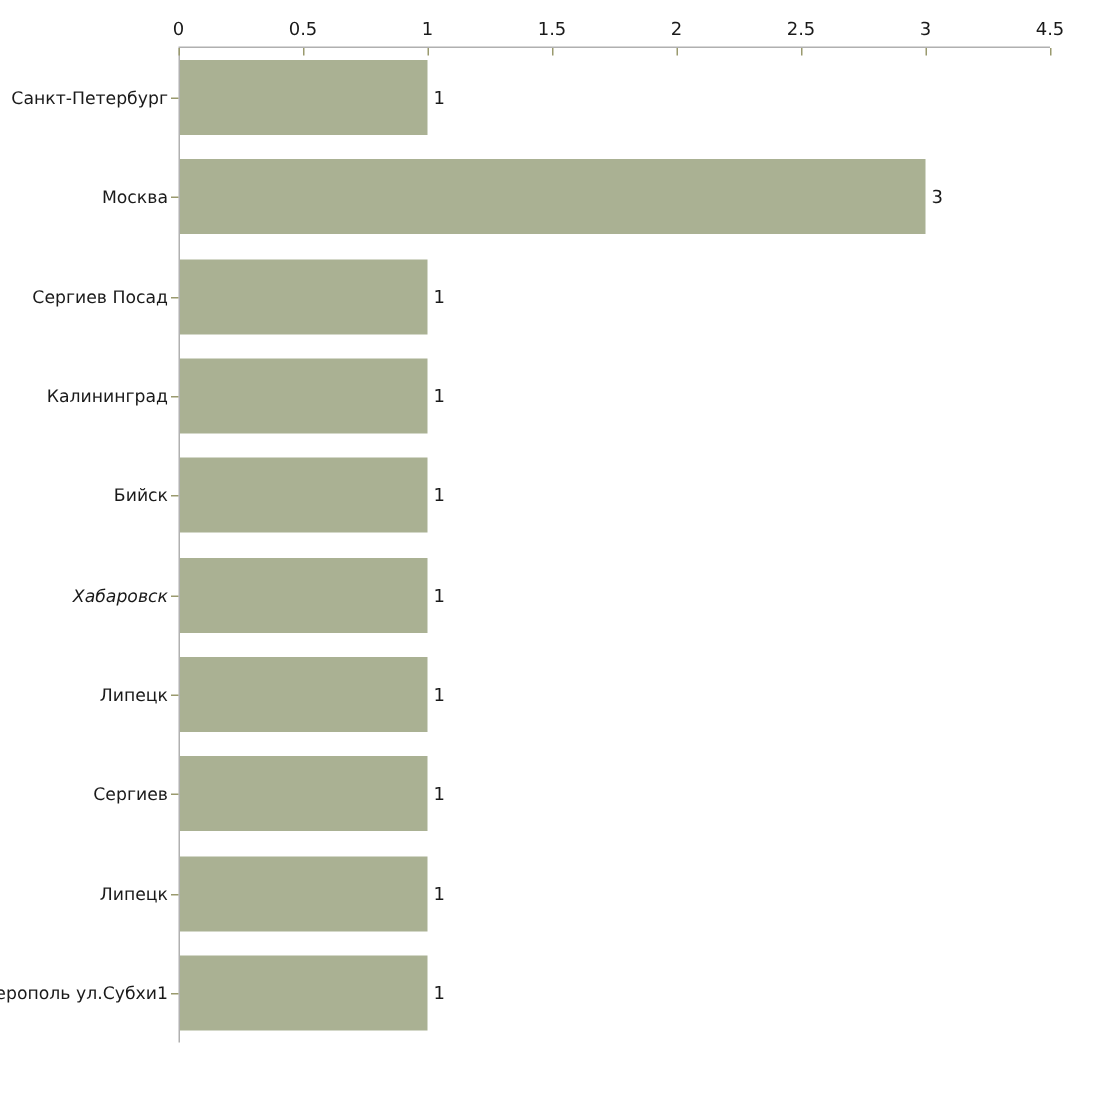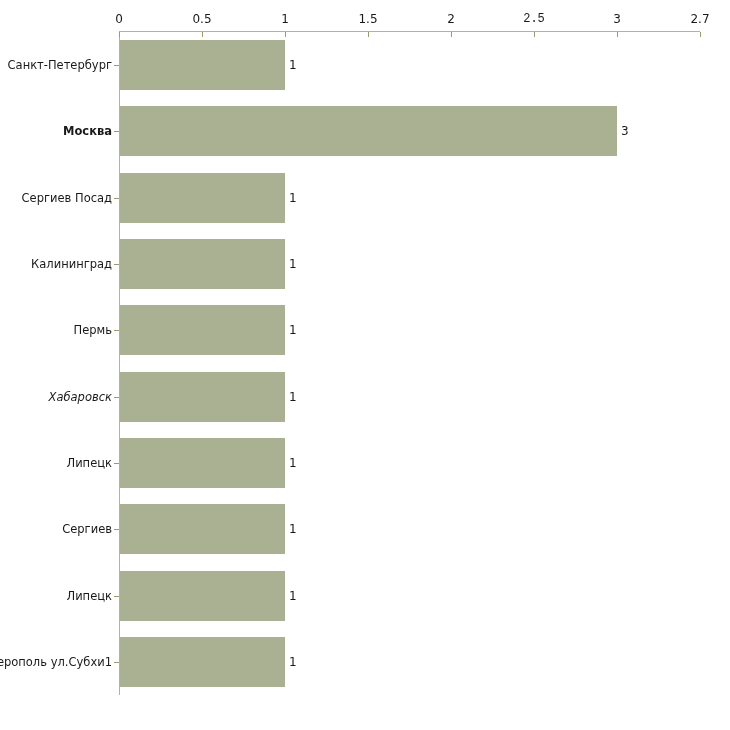--- a/index.html
+++ b/index.html
@@ -103,37 +103,37 @@
       <div class="x-tick-label" style="left: 119px;">0</div>
       <div class="x-tick" style="left: 202px;"></div>
       <div class="x-tick-label" style="left: 202px;">0.5</div>
       <div class="x-tick" style="left: 285px;"></div>
       <div class="x-tick-label" style="left: 285px;">1</div>
       <div class="x-tick" style="left: 368px;"></div>
       <div class="x-tick-label" style="left: 368px;">1.5</div>
       <div class="x-tick" style="left: 451px;"></div>
       <div class="x-tick-label" style="left: 451px;">2</div>
       <div class="x-tick" style="left: 534px;"></div>
-      <div class="x-tick-label" style="left: 534px; font-family: Liberation Mono, monospace;">2.5</div>
+      <div class="x-tick-label" style="left: 534px;">2.5</div>
       <div class="x-tick" style="left: 617px;"></div>
       <div class="x-tick-label" style="left: 617px;">3</div>
       <div class="x-tick" style="left: 700px;"></div>
-      <div class="x-tick-label" style="left: 700px;">2.7</div>
+      <div class="x-tick-label" style="left: 700px;">4.5</div>
     </div>
   <div id="yticks-layer">
       <div class="y-tick" style="top: 65px;"></div>
       <div class="y-tick-label" style="top: 65.15px;">Санкт-Петербург</div>
       <div class="y-tick" style="top: 131px;"></div>
-      <div class="y-tick-label" style="top: 131.45px; font-weight: bold;">Москва</div>
+      <div class="y-tick-label" style="top: 131.45px;">Москва</div>
       <div class="y-tick" style="top: 198px;"></div>
       <div class="y-tick-label" style="top: 197.75px;">Сергиев Посад</div>
       <div class="y-tick" style="top: 264px;"></div>
       <div class="y-tick-label" style="top: 264.05px;">Калининград</div>
       <div class="y-tick" style="top: 330px;"></div>
-      <div class="y-tick-label" style="top: 330.35px;">Пермь</div>
+      <div class="y-tick-label" style="top: 330.35px;">Бийск</div>
       <div class="y-tick" style="top: 397px;"></div>
       <div class="y-tick-label" style="top: 396.65px; font-style: italic;">Хабаровск</div>
       <div class="y-tick" style="top: 463px;"></div>
       <div class="y-tick-label" style="top: 462.95px;">Липецк</div>
       <div class="y-tick" style="top: 529px;"></div>
       <div class="y-tick-label" style="top: 529.25px;">Сергиев</div>
       <div class="y-tick" style="top: 596px;"></div>
       <div class="y-tick-label" style="top: 595.55px;">Липецк</div>
       <div class="y-tick" style="top: 662px;"></div>
       <div class="y-tick-label" style="top: 661.85px;">Симферополь ул.Субхи1</div>

